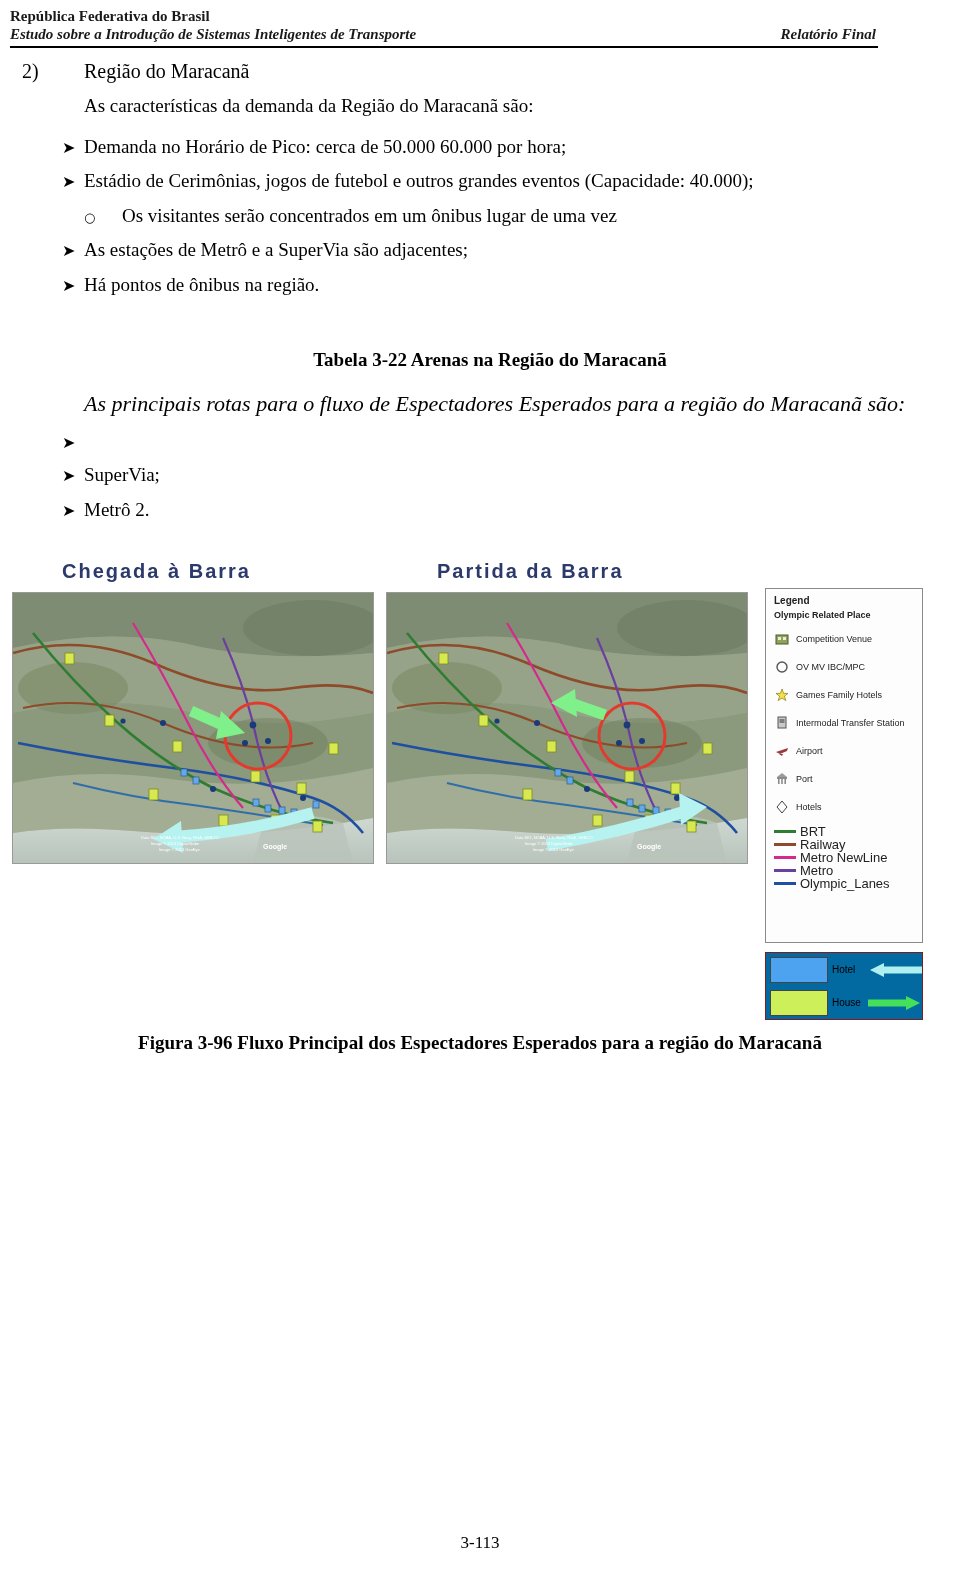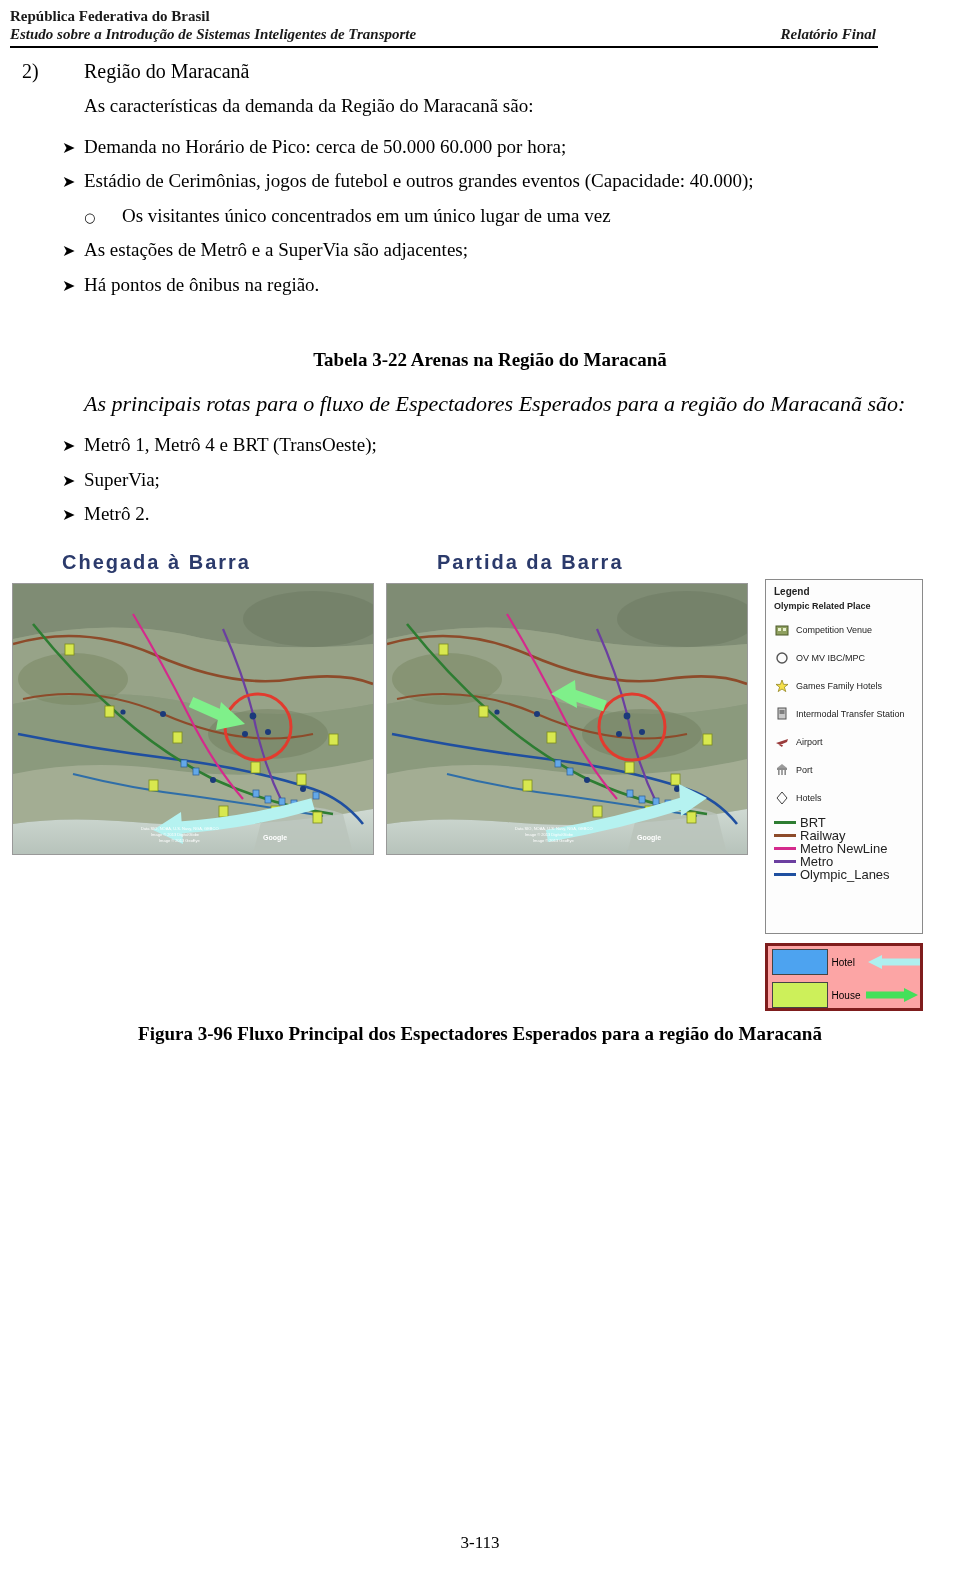--- a/index.html
+++ b/index.html
@@ -138,21 +138,21 @@
     font-size: 22px;
     padding-left: 84px;
     padding-top: 20px;
     font-style: italic;
   }
 
   
   .figure-wrap {
     position: relative;
     width: 869px;
-    margin-top: 22px;
+    margin-top: 36px;
     height: 520px;
     padding-left: 48px;
   }
   .fig-label {
     position: absolute;
     font-family: "Liberation Sans", sans-serif;
     font-weight: bold;
     font-size: 20px;
     letter-spacing: 2px;
     color: #2b3a6b;
@@ -224,22 +224,22 @@
     display: block;
     height: 3px;
     width: 22px;
   }
   .legend-arrow-box {
     position: absolute;
     left: 765px;
     top: 392px;
     width: 158px;
     height: 68px;
-    border: 3px solid #7f1d1d;
-    background: #fca5a5;
+    border: 1px solid #7f1d1d;
+    background: #0369a1;
     box-sizing: border-box;
   }
   .legend-arrow-row {
     display: flex;
     align-items: center;
     height: 33px;
     padding-left: 4px;
     font-family: "Liberation Sans", sans-serif;
     font-size: 10px;
   }
@@ -298,41 +298,40 @@
     <div class="bullet-row">
       <span class="bullet-mark arrow">➤</span>
       <span class="bullet-text">Demanda no Horário de Pico: cerca de 50.000  60.000 por hora;</span>
     </div>
     <div class="bullet-row">
       <span class="bullet-mark arrow">➤</span>
       <span class="bullet-text">Estádio de Cerimônias, jogos de futebol e outros grandes eventos (Capacidade: 40.000);</span>
     </div>
     <div class="bullet-row sub">
       <span class="bullet-mark">○</span>
-      <span class="bullet-text">Os visitantes único concentrados em um único lugar de uma vez</span>
+      <span class="bullet-text">Os visitantes serão concentrados em um ônibus lugar de uma vez</span>
     </div>
     <div class="bullet-row">
       <span class="bullet-mark arrow">➤</span>
       <span class="bullet-text">As estações de Metrô e a SuperVia são adjacentes;</span>
     </div>
     <div class="bullet-row">
       <span class="bullet-mark arrow">➤</span>
       <span class="bullet-text">Há pontos de ônibus na região.</span>
     </div>
   </div>
 
   <div class="table-caption">Tabela 3-22 Arenas na Região do Maracanã</div>
 
 
   <div class="routes-intro">As principais rotas para o fluxo de Espectadores Esperados para a região do Maracanã são:</div>
 
   <div class="bullets">
     <div class="bullet-row">
       <span class="bullet-mark arrow">➤</span>
-      <span class="bullet-text">Metrô 1, Metrô 4 e BRT (TransOeste);</span>
     </div>
     <div class="bullet-row">
       <span class="bullet-mark arrow">➤</span>
       <span class="bullet-text">SuperVia;</span>
     </div>
     <div class="bullet-row">
       <span class="bullet-mark arrow">➤</span>
       <span class="bullet-text">Metrô 2.</span>
     </div>
   </div>

